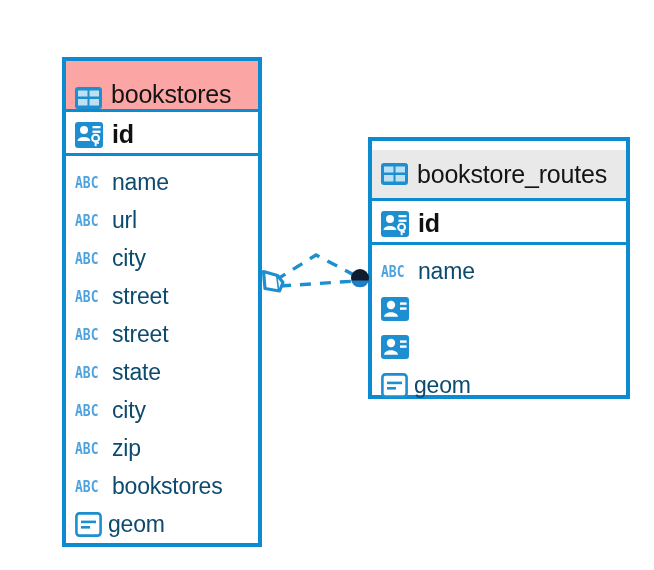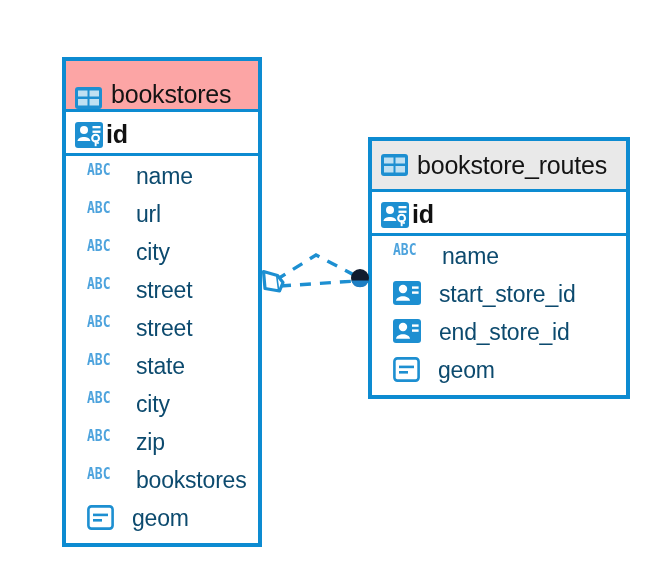--- a/index.html
+++ b/index.html
@@ -30,58 +30,57 @@
 
   .entity-header {
     display: flex;
     align-items: center;
     box-sizing: border-box;
     height: 48px;
     padding: 0 10px 0 9px;
     gap: 9px;
   }
   .entity-header.selected { background: #fca5a5; align-items: flex-end; }
-  .entity-header.plain    { background: #e9e9e9; }
+  .entity-header.plain    { background: #e9e9e9; margin-top: 9px; }
 
   .entity-title {
     font-size: 25px;
     color: #141414;
     letter-spacing: -0.2px;
     white-space: nowrap;
   }
 
   .pk-row {
     display: flex;
     align-items: center;
     box-sizing: border-box;
     height: 47px;
     padding: 4px 10px 0 9px;
-    gap: 3px;
+    gap: 9px;
     border-top: 3px solid #0d8bd1;
     border-bottom: 3px solid #0d8bd1;
     background: #ffffff;
   }
   .pk-label {
     font-size: 25px;
     font-weight: bold;
     color: #111111;
     letter-spacing: -0.3px;
     white-space: nowrap;
   }
 
   .fields {
     padding: 7px 0 6px 0;
   }
   .field-row {
     display: flex;
-    align-items: flex-start;
+    align-items: center;
     height: 38px;
     padding: 0 10px 0 9px;
-    gap: 18px;
-    margin-left: 12px;
+    gap: 6px;
   }
   .field-label {
     font-size: 23px;
     color: #0c4a6e;
     letter-spacing: -0.2px;
     white-space: nowrap;
   }
 
   
   .icon {
@@ -251,34 +250,32 @@
       <div class="field-row">
         <span class="icon">
           <svg width="28" height="24" viewBox="0 0 28 24">
             <rect x="0" y="0" width="28" height="24" rx="3" fill="#1d8fd1"></rect>
             <circle cx="10" cy="8" r="4.2" fill="#ffffff"></circle>
             <path d="M3 19.8 C3.6 13.8 16.4 13.8 17 19.8 Z" fill="#ffffff"></path>
             <rect x="19" y="5.4" width="6.6" height="2.4" fill="#ffffff"></rect>
             <rect x="19" y="10.4" width="6.6" height="2.4" fill="#ffffff"></rect>
           </svg>
         </span>
-        <span class="field-label">start_store_id</span>
       </div>
 
       <div class="field-row">
         <span class="icon">
           <svg width="28" height="24" viewBox="0 0 28 24">
             <rect x="0" y="0" width="28" height="24" rx="3" fill="#1d8fd1"></rect>
             <circle cx="10" cy="8" r="4.2" fill="#ffffff"></circle>
             <path d="M3 19.8 C3.6 13.8 16.4 13.8 17 19.8 Z" fill="#ffffff"></path>
             <rect x="19" y="5.4" width="6.6" height="2.4" fill="#ffffff"></rect>
             <rect x="19" y="10.4" width="6.6" height="2.4" fill="#ffffff"></rect>
           </svg>
         </span>
-        <span class="field-label">end_store_id</span>
       </div>
 
       <div class="field-row">
         <span class="icon">
           <svg width="27" height="25" viewBox="0 0 27 25">
             <rect x="1.4" y="1.4" width="24.2" height="22.2" rx="3" fill="#ffffff" stroke="#1d8fd1" stroke-width="2.6"></rect>
             <rect x="6" y="8.6" width="15" height="2.6" fill="#1d8fd1"></rect>
             <rect x="6" y="14" width="9" height="2.6" fill="#1d8fd1"></rect>
           </svg>
         </span>

